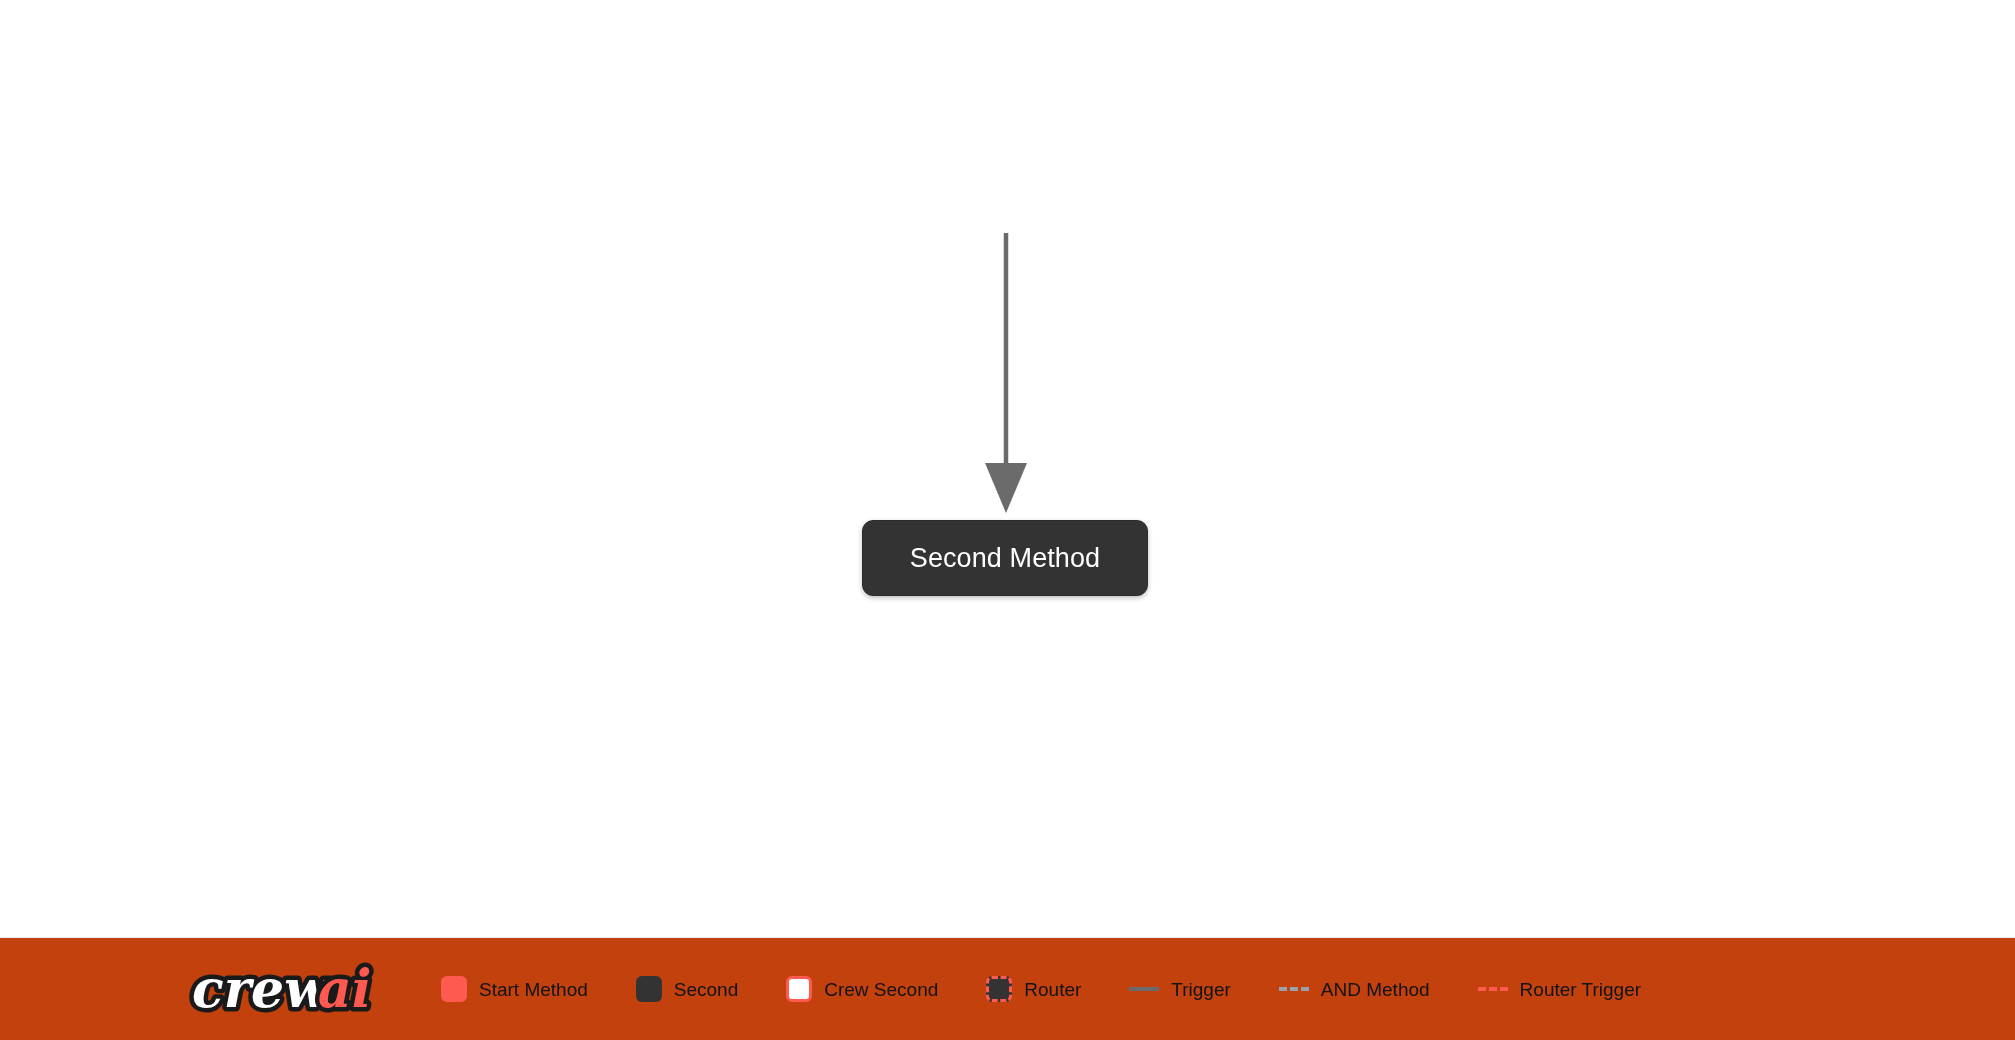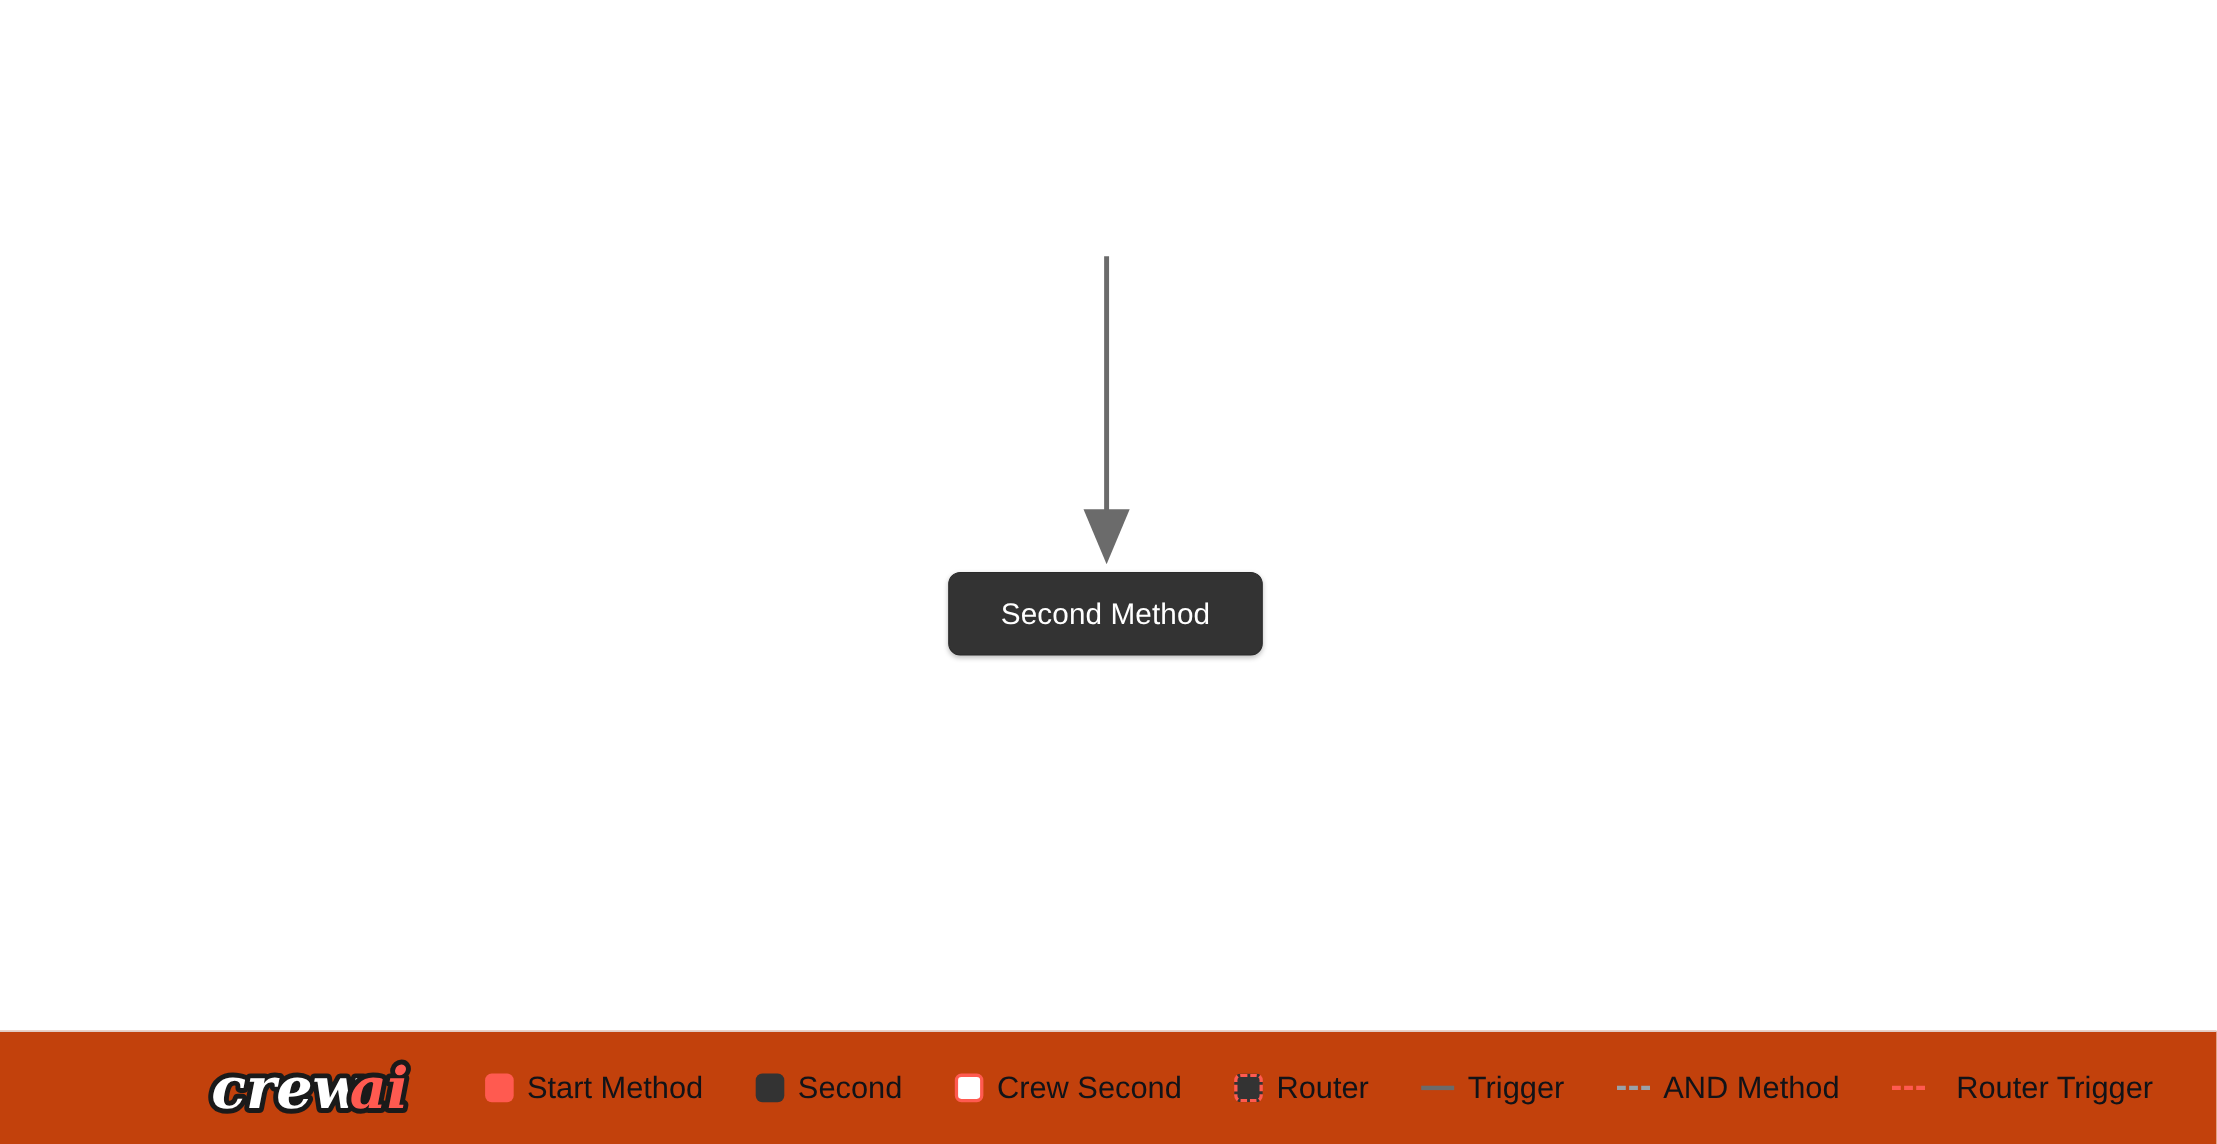--- a/index.html
+++ b/index.html
@@ -101,21 +101,21 @@
     display: flex;
     align-items: center;
   }
 
   .legend-item {
     display: flex;
     align-items: center;
     margin-right: 48px;
     white-space: nowrap;
   }
-  .legend-item:last-child { margin-right: 0; gap: 16px; }
+  .legend-item:last-child { margin-right: 0; }
 
   .legend-swatch {
     width: 26px;
     height: 26px;
     border-radius: 6px;
     margin-right: 12px;
     box-sizing: border-box;
     flex: none;
   }
   .sw-start  { background: #FF5A50; }
@@ -127,21 +127,21 @@
     width: 30px;
     height: 0;
     margin-right: 12px;
     flex: none;
     border-top: 4px solid #6b6b6b;
   }
   .ln-dashed-gray  { border-top: 4px dashed #9aa1a8; }
   .ln-dashed-coral { border-top: 4px dashed #FF5A50; }
 
   .legend-label {
-    font-size: 28px;
+    font-size: 19px;
     color: #111318;
     line-height: 1;
   }
 </style>
 </head>
 <body>
 
 <div id="flow-canvas">
 
   <svg id="edge-layer" viewBox="0 0 2015 937" width="2015" height="937">

